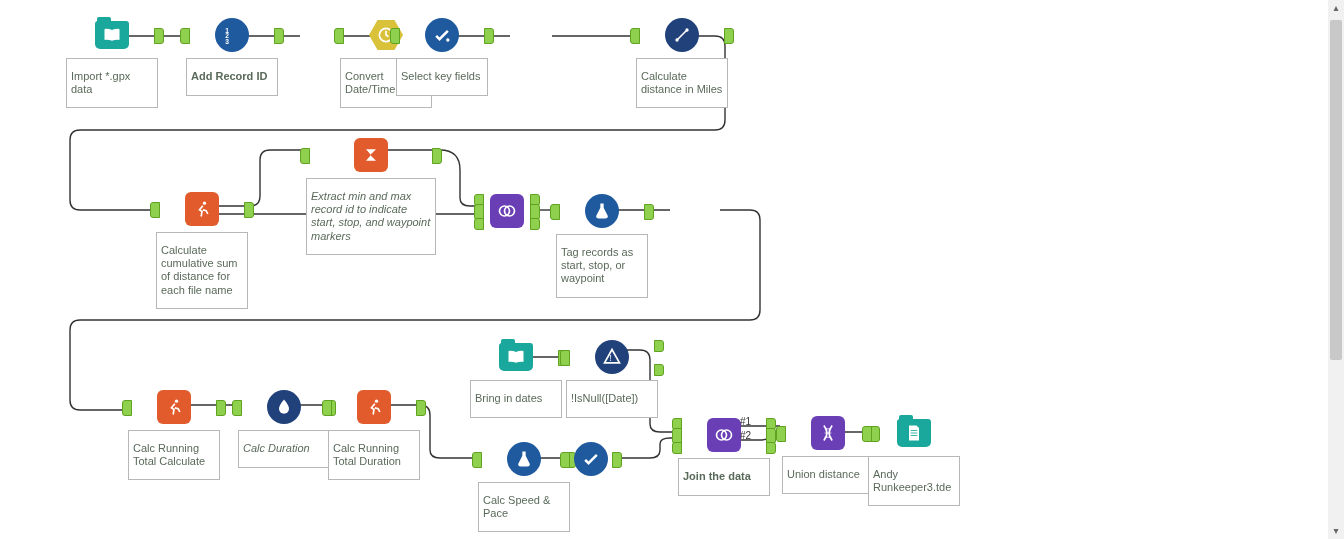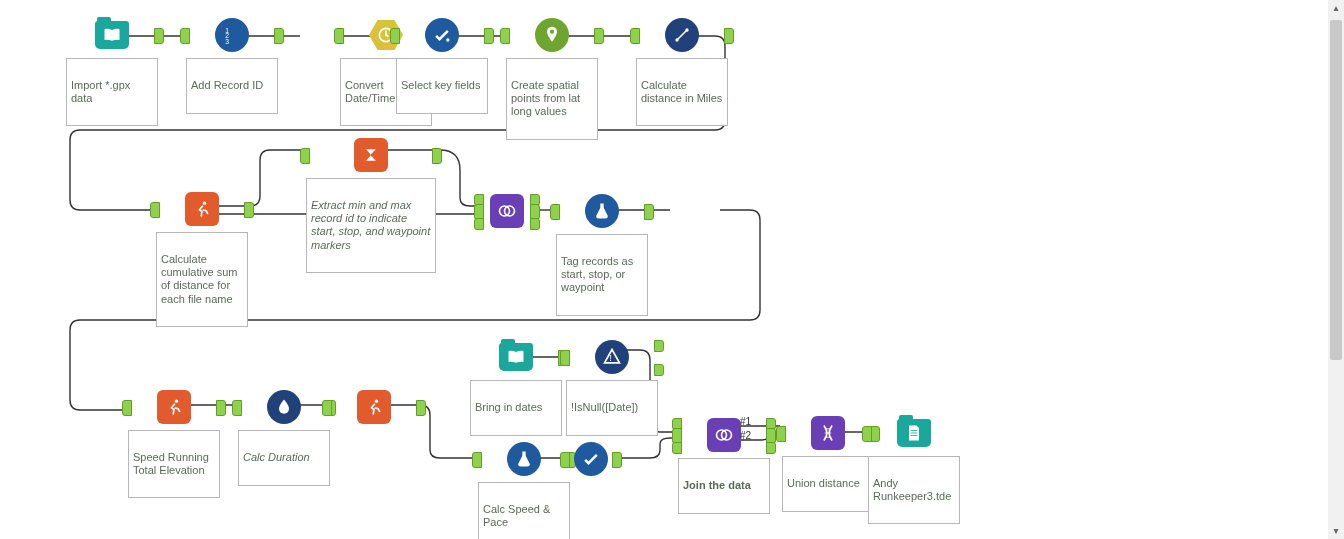--- a/index.html
+++ b/index.html
@@ -82,21 +82,21 @@
   .node .tool .in  { left: -6px; border-radius: 3px 0 0 3px; }
   .node .tool .out { right: -6px; border-radius: 0 3px 3px 0; }
   .node .tool .out2 { right: -6px; top: 2px;  height: 10px; border-radius: 0 3px 3px 0; }
   .node .tool .out3 { right: -6px; top: 26px; height: 10px; border-radius: 0 3px 3px 0; }
   .node .tool .in2 { position:absolute; left:-6px; top:2px;  width:8px; height:10px; background:#8fd14f; border:1px solid #5fa21f; border-radius:3px 0 0 3px;}
   .node .tool .in3 { position:absolute; left:-6px; top:26px; width:8px; height:10px; background:#8fd14f; border:1px solid #5fa21f; border-radius:3px 0 0 3px;}
   .node .label {
     margin-top: 4px;
     border: 1px solid #b7b7b7;
     background: #ffffff;
-    padding: 20px 4px;
+    padding: 11px 4px;
     line-height: 1.2;
     color: #5a6a5a;
     min-height: 14px;
   }
   
   .ico {
     width: 34px;
     height: 34px;
     display: flex;
     align-items: center;
@@ -183,21 +183,21 @@
         <span class="out"></span>
       <span class="folder">
         <svg class="ic" viewBox="0 0 24 24">
             <path fill="#fff" d="M3 5c3-1 6 0 9 1 3-1 6-2 9-1v13c-3-1-6 0-9 1-3-1-6-2-9-1z"></path>
           </svg>
       </span>
     </div>
     <div class="label">Import *.gpx data</div>
   </div>
 
-  <div class="node" style="left:186px; top:16px;">
+  <div class="node" style="left:186px; top:16px;font-weight:bold;">
     <div class="tool">
         <span class="in"></span>
         <span class="out"></span>
       <span class="ico circle blue">
         <svg class="ic" viewBox="0 0 24 24">
             <text x="4" y="9" font-size="8" fill="#fff">1</text>
             <text x="4" y="16" font-size="8" fill="#fff">2</text>
             <text x="4" y="23" font-size="8" fill="#fff">3</text>
           </svg>
       </span>
@@ -226,33 +226,20 @@
       <span class="ico circle blue">
         <svg class="ic" viewBox="0 0 24 24">
             <path d="M5 13l4 4 10-10" stroke="#fff" stroke-width="3" fill="none"></path>
             <circle cx="19" cy="18" r="2" fill="#fff"></circle>
           </svg>
       </span>
     </div>
     <div class="label">Select key fields</div>
   </div>
 
-  <div class="node" style="left:506px; top:16px;">
-    <div class="tool">
-        <span class="in"></span>
-        <span class="out"></span>
-      <span class="ico circle green">
-        <svg class="ic" viewBox="0 0 24 24">
-            <path fill="#fff" d="M12 2a6 6 0 016 6c0 4-6 12-6 12S6 12 6 8a6 6 0 016-6z"></path>
-            <circle cx="12" cy="8" r="2.5" fill="#6da52f"></circle>
-          </svg>
-      </span>
-    </div>
-    <div class="label">Create spatial points from lat long values</div>
-  </div>
 
   <div class="node" style="left:636px; top:16px;">
     <div class="tool">
         <span class="in"></span>
         <span class="out"></span>
       <span class="ico circle navy">
         <svg class="ic" viewBox="0 0 24 24">
             <path d="M6 18L18 6" stroke="#fff" stroke-width="2"></path>
             <circle cx="6" cy="18" r="2" fill="#fff"></circle>
             <circle cx="18" cy="6" r="2" fill="#fff"></circle>
@@ -324,21 +311,21 @@
     <div class="tool">
         <span class="in"></span>
         <span class="out"></span>
       <span class="ico square orange">
         <svg class="ic" viewBox="0 0 24 24">
             <circle cx="15" cy="5" r="2" fill="#fff"></circle>
             <path d="M13 8l-4 5 3 2-1 6m2-8l4 1 2 4" stroke="#fff" stroke-width="2" fill="none"></path>
           </svg>
       </span>
     </div>
-    <div class="label">Speed Running Total Elevation</div>
+    <div class="label">Calc Running Total Calculate</div>
   </div>
 
   <div class="node" style="left:238px; top:388px;font-style:italic;">
     <div class="tool">
         <span class="in"></span>
         <span class="out"></span>
       <span class="ico circle navy">
         <svg class="ic" viewBox="0 0 24 24">
             <path d="M12 3c4 5 6 8 6 11a6 6 0 11-12 0c0-3 2-6 6-11z" fill="#fff"></path>
           </svg>
@@ -351,20 +338,21 @@
     <div class="tool">
         <span class="in"></span>
         <span class="out"></span>
       <span class="ico square orange">
         <svg class="ic" viewBox="0 0 24 24">
             <circle cx="15" cy="5" r="2" fill="#fff"></circle>
             <path d="M13 8l-4 5 3 2-1 6m2-8l4 1 2 4" stroke="#fff" stroke-width="2" fill="none"></path>
           </svg>
       </span>
     </div>
+    <div class="label">Calc Running Total Duration</div>
   </div>
 
   <div class="node" style="left:470px; top:338px;">
     <div class="tool">
         <span class="out"></span>
       <span class="folder">
         <svg class="ic" viewBox="0 0 24 24">
             <path fill="#fff" d="M3 5c3-1 6 0 9 1 3-1 6-2 9-1v13c-3-1-6 0-9 1-3-1-6-2-9-1z"></path>
           </svg>
       </span>

